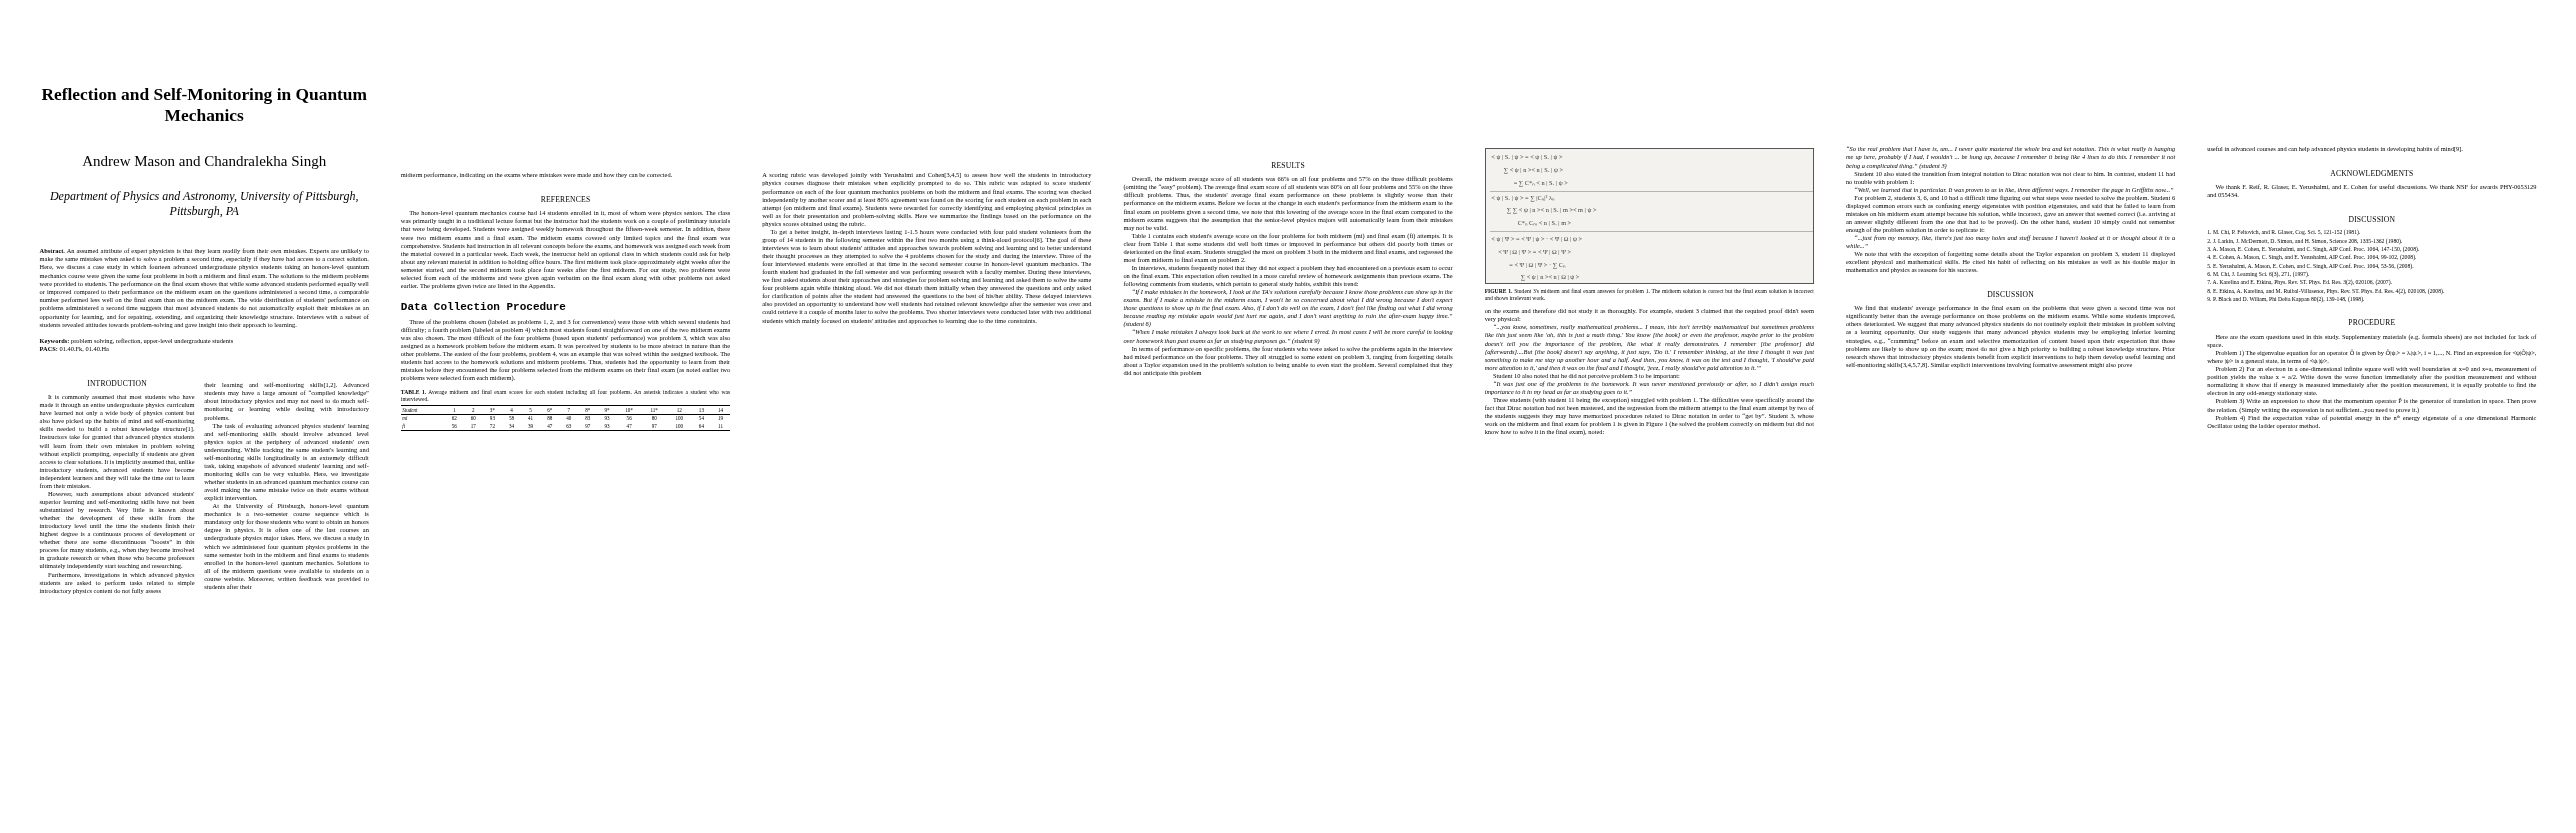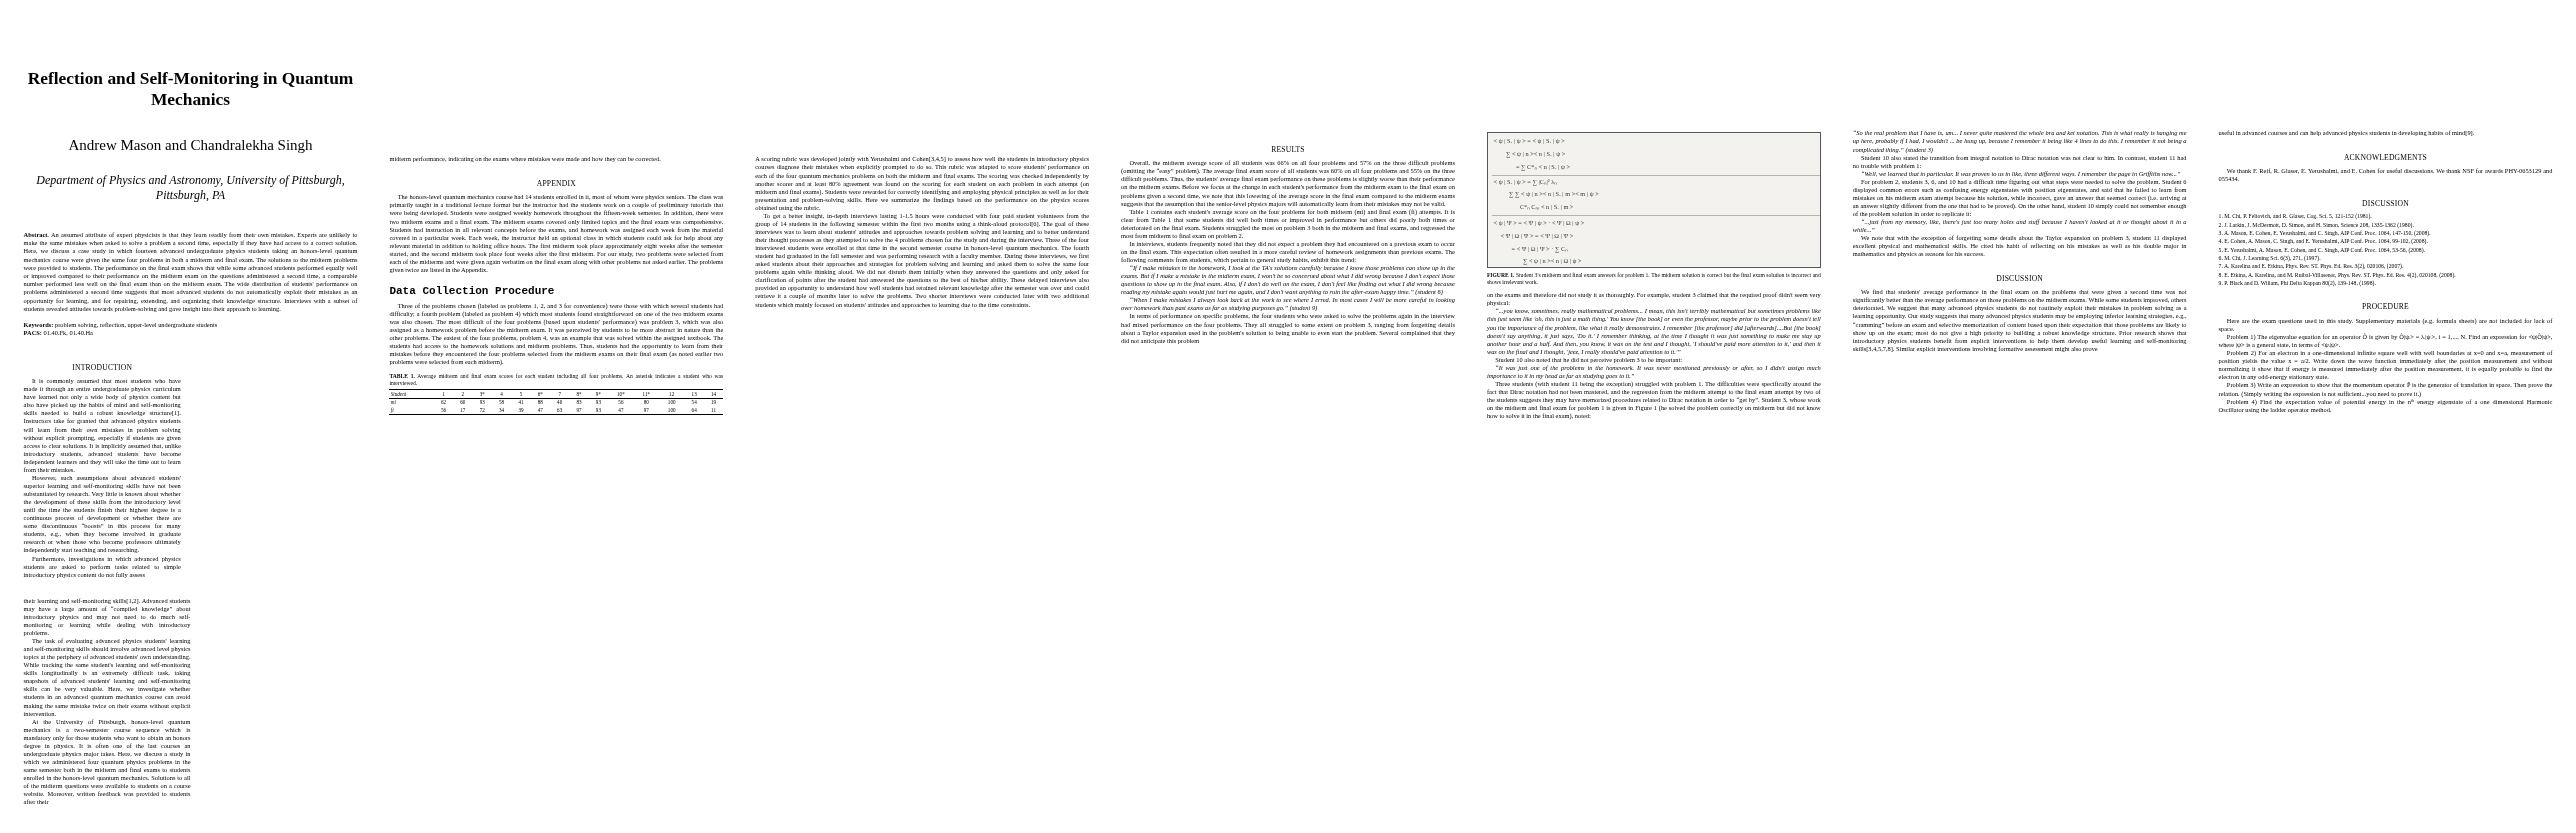--- a/index.html
+++ b/index.html
@@ -11,21 +11,21 @@
     width: 2576px;
     height: 834px;
     font-family: "Liberation Serif", serif;
     color: #000000;
     overflow: hidden;
   }
   .page {
     position: relative;
     width: 2576px;
     height: 834px;
-    padding: 0;
+    padding: 16px;
     box-sizing: border-box;
   }
   .cols {
     display: flex;
     flex-direction: row;
     padding: 26.4px 23.6px 7px 23.6px;
     box-sizing: border-box;
     height: 834px;
   }
   .col {
@@ -85,21 +85,21 @@
     text-align: justify;
     margin: 0 0 0 0;
     line-height: 1.26;
     text-indent: 8.3px;
   }
   p.body.noindent { text-indent: 0; }
   p.body + p.body { margin-top: 0; }
 
   .twocolinner {
     display: flex;
-    flex-direction: column;
+    flex-direction: row;
   }
   .half {
     width: 50%;
     box-sizing: border-box;
   }
   .half.left { padding-right: 9.7px; }
 
   .tablewrap {
     margin-top: 7px;
   }
@@ -202,21 +202,21 @@
           <p class="body noindent">their learning and self-monitoring skills[1,2]. Advanced students may have a large amount of “compiled knowledge” about introductory physics and may not need to do much self-monitoring or learning while dealing with introductory problems.</p>
           <p class="body">The task of evaluating advanced physics students' learning and self-monitoring skills should involve advanced level physics topics at the periphery of advanced students' own understanding. While tracking the same student's learning and self-monitoring skills longitudinally is an extremely difficult task, taking snapshots of advanced students' learning and self-monitoring skills can be very valuable. Here, we investigate whether students in an advanced quantum mechanics course can avoid making the same mistake twice on their exams without explicit intervention.</p>
           <p class="body">At the University of Pittsburgh, honors-level quantum mechanics is a two-semester course sequence which is mandatory only for those students who want to obtain an honors degree in physics. It is often one of the last courses an undergraduate physics major takes. Here, we discuss a study in which we administered four quantum physics problems in the same semester both in the midterm and final exams to students enrolled in the honors-level quantum mechanics. Solutions to all of the midterm questions were available to students on a course website. Moreover, written feedback was provided to students after their</p>
         </div>
       </div>
     </div>
 
     <div class="col">
       <div style="height:129px"></div>
       <p class="body noindent">midterm performance, indicating on the exams where mistakes were made and how they can be corrected.</p>
-      <h2 class="section">APPENDIX</h2>
+      <h2 class="section">REFERENCES</h2>
       <p class="body">The honors-level quantum mechanics course had 14 students enrolled in it, most of whom were physics seniors. The class was primarily taught in a traditional lecture format but the instructor had the students work on a couple of preliminary tutorials that were being developed. Students were assigned weekly homework throughout the fifteen-week semester. In addition, there were two midterm exams and a final exam. The midterm exams covered only limited topics and the final exam was comprehensive. Students had instruction in all relevant concepts before the exams, and homework was assigned each week from the material covered in a particular week. Each week, the instructor held an optional class in which students could ask for help about any relevant material in addition to holding office hours. The first midterm took place approximately eight weeks after the semester started, and the second midterm took place four weeks after the first midterm. For our study, two problems were selected from each of the midterms and were given again verbatim on the final exam along with other problems not asked earlier. The problems given twice are listed in the Appendix.</p>
       <h3 class="subsection">Data Collection Procedure</h3>
       <p class="body">Three of the problems chosen (labeled as problems 1, 2, and 3 for convenience) were those with which several students had difficulty; a fourth problem (labeled as problem 4) which most students found straightforward on one of the two midterm exams was also chosen. The most difficult of the four problems (based upon students' performance) was problem 3, which was also assigned as a homework problem before the midterm exam. It was perceived by students to be more abstract in nature than the other problems. The easiest of the four problems, problem 4, was an example that was solved within the assigned textbook. The students had access to the homework solutions and midterm problems. Thus, students had the opportunity to learn from their mistakes before they encountered the four problems selected from the midterm exams on their final exam (as noted earlier two problems were selected from each midterm).</p>
 
       <div class="tablewrap">
         <div class="tablecaption"><b>TABLE 1.</b><span> Average midterm and final exam scores for each student including all four problems. An asterisk indicates a student who was interviewed.</span></div>
         <table class="data">
           <tbody>
             <tr class="hdr">
               <td class="lbl">Student</td>

